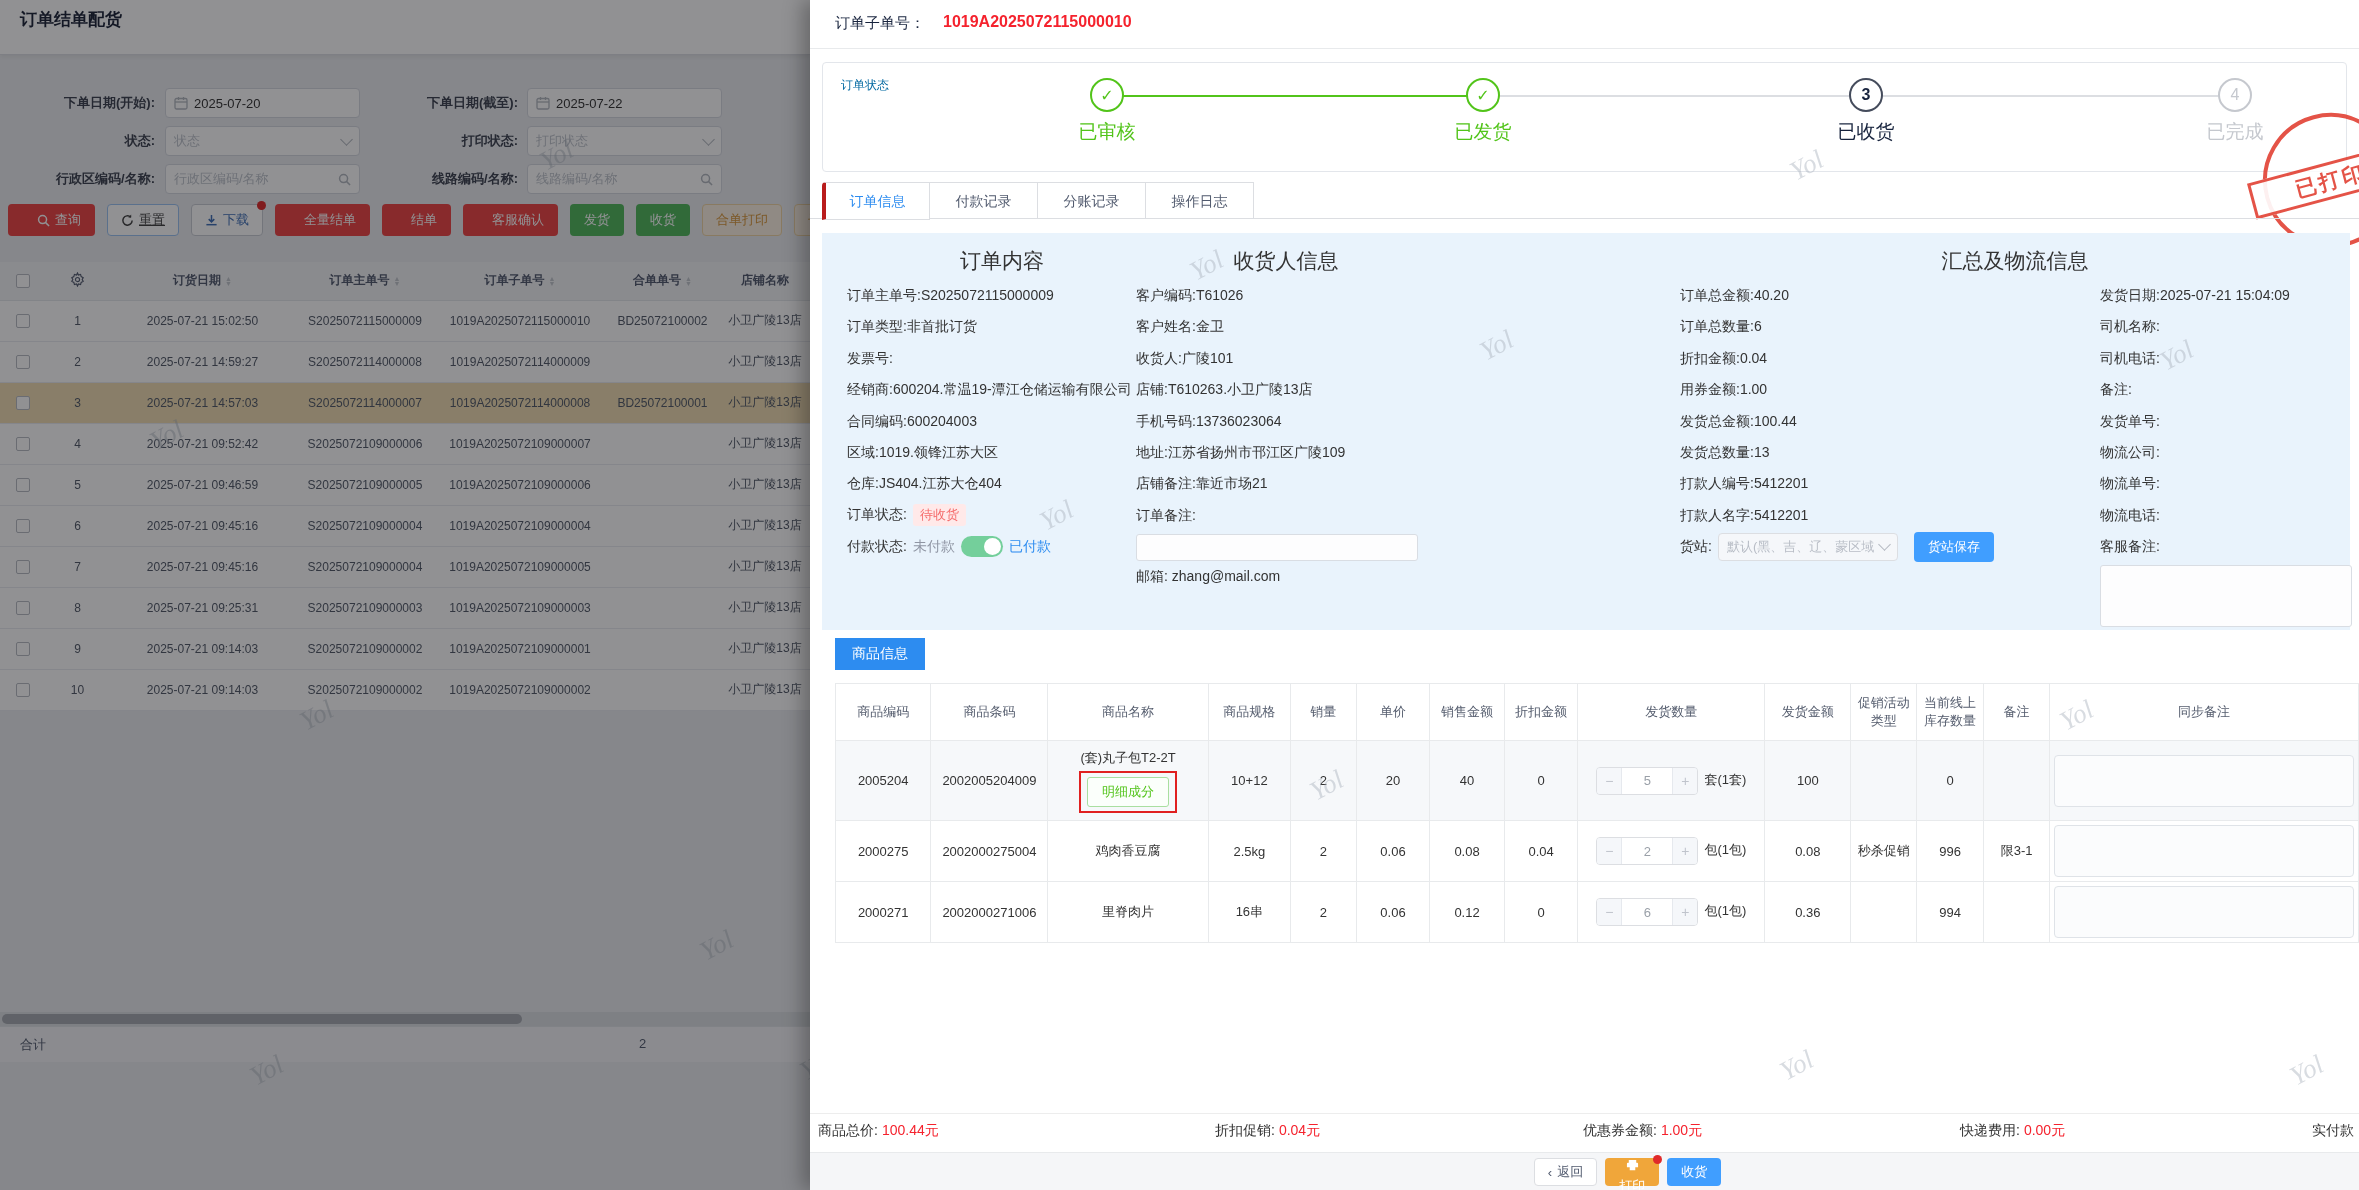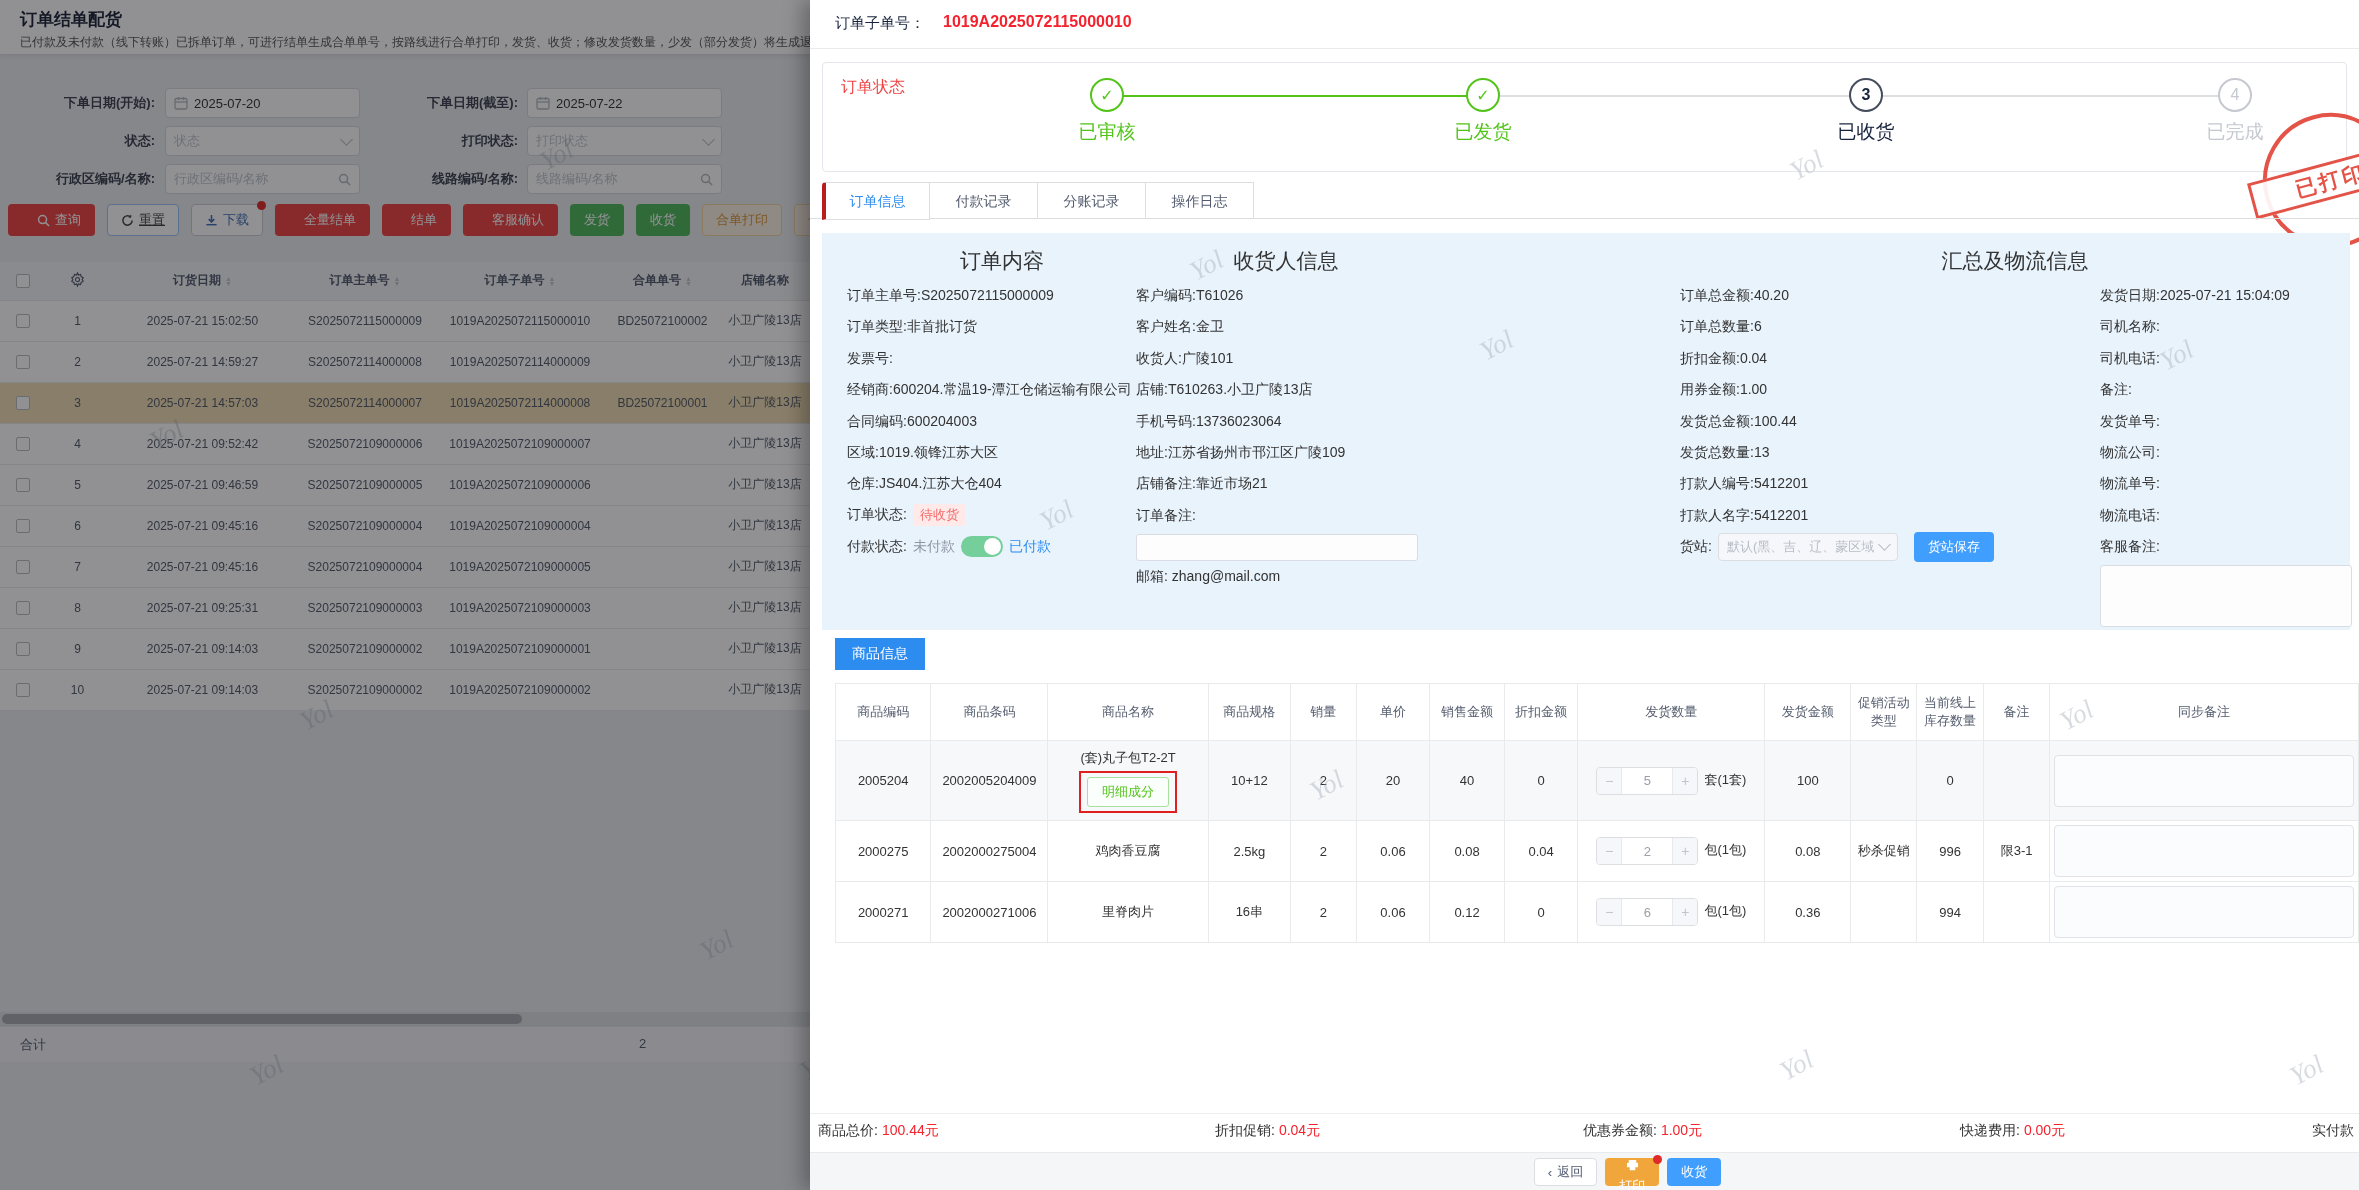--- a/index.html
+++ b/index.html
@@ -54,21 +54,21 @@
   .overlay { position:absolute; left:0; top:0; width:810px; height:1190px; background:rgba(10,12,16,.45); z-index:5; }
 
   
   .panel { position:absolute; left:810px; top:0; width:1549px; height:1190px; background:#fff;
     z-index:10; overflow:hidden; box-shadow:-8px 0 18px rgba(0,0,0,.28); }
   .p-head { position:absolute; left:0; top:0; width:100%; height:49px; border-bottom:1px solid #e8eaec; }
   .p-head .lab { position:absolute; left:25px; top:14px; font-size:15px; color:#17233d; }
   .p-head .val { position:absolute; left:133px; top:13px; font-size:16px; color:#f5222d; font-weight:600; }
   .status-card { position:absolute; left:12px; top:62px; width:1525px; height:110px;
     border:1px solid #e3e6eb; border-radius:4px; background:#fff; }
-  .status-card .sc-title { position:absolute; left:18px; top:14px; font-size:16px; color:#ef4444; }
+  .status-card .sc-title { position:absolute; left:18px; top:14px; font-size:12px; color:#0369a1; }
   .step-line { position:absolute; height:2px; top:32px; background:#dcdee2; }
   .step-line.green { background:#52c41a; }
   .step-circle { position:absolute; top:15px; width:34px; height:34px; border-radius:50%; background:#fff;
     border:2px solid #c5c8ce; display:flex; align-items:center; justify-content:center; font-size:16px; }
   .step-circle.done { border-color:#52c41a; color:#52c41a; }
   .step-circle.current { border-color:#454c5c; color:#17233d; font-weight:bold; }
   .step-circle.wait { border-color:#c5c8ce; color:#c5c8ce; }
   .step-label { position:absolute; top:56px; width:120px; text-align:center; font-size:19px; }
   .step-label.done { color:#52c41a; }
   .step-label.current { color:#17233d; }
@@ -142,21 +142,20 @@
   svg { display:block; }
 </style>
 </head>
 <body>
 
 <div id="app">
 
   <div class="left-page">
     <div class="lp-top">
       <div class="lp-title">订单结单配货</div>
-      <div class="lp-sub">已付款及未付款（线下转账）已拆单订单，可进行结单生成合单单号，按路线进行合单打印，发货、收货；修改发货数量，少发（部分发货）将生成退</div>
     </div>
     <div id="lp-filters">
         <div class="flabel" style="left: 0px; top: 88px;">下单日期(开始):</div>
         <div class="finput" style="left: 165px; top: 88px;">
           <span class="icn">
             <svg width="14" height="14" viewBox="0 0 14 14">
               <rect x="1" y="2.5" width="12" height="10.5" rx="1.5" fill="none" stroke="#b3b8c0" stroke-width="1.3"></rect>
               <line x1="1" y1="6" x2="13" y2="6" stroke="#b3b8c0" stroke-width="1.3"></line>
               <line x1="4.5" y1="1" x2="4.5" y2="4" stroke="#b3b8c0" stroke-width="1.3"></line>
               <line x1="9.5" y1="1" x2="9.5" y2="4" stroke="#b3b8c0" stroke-width="1.3"></line>

